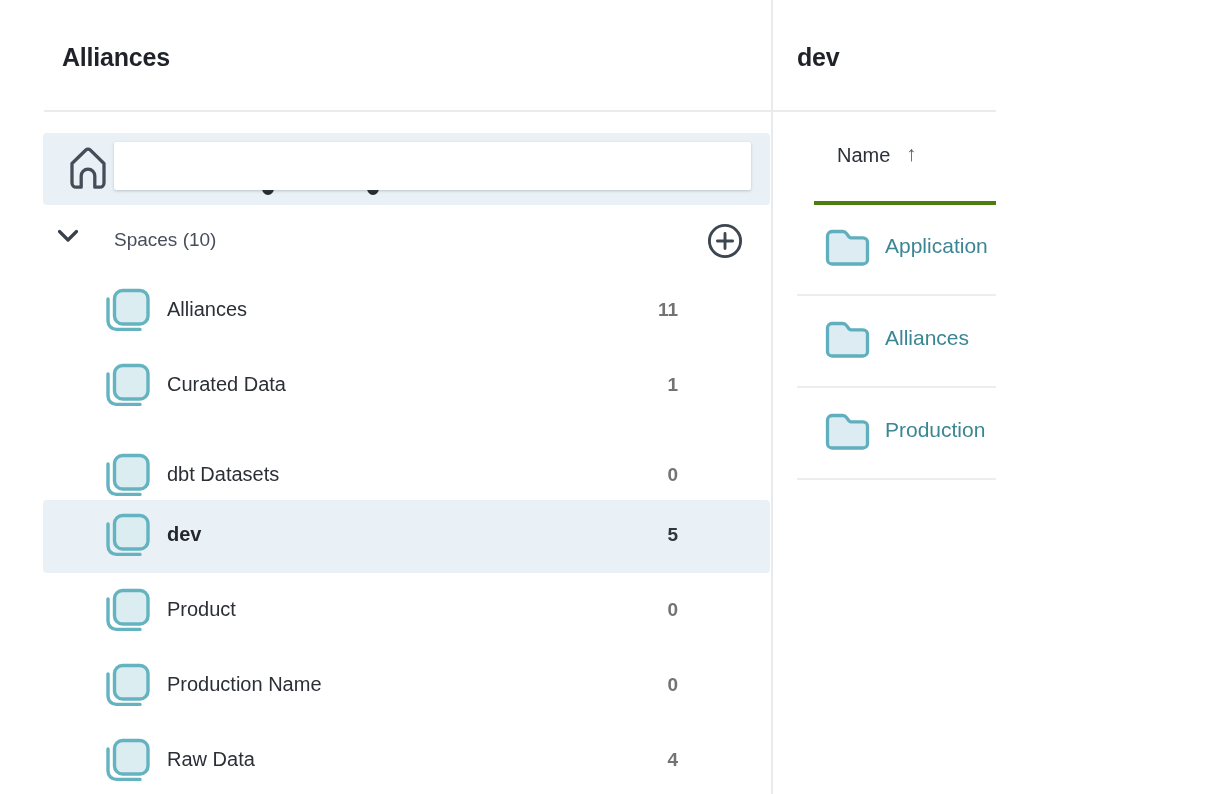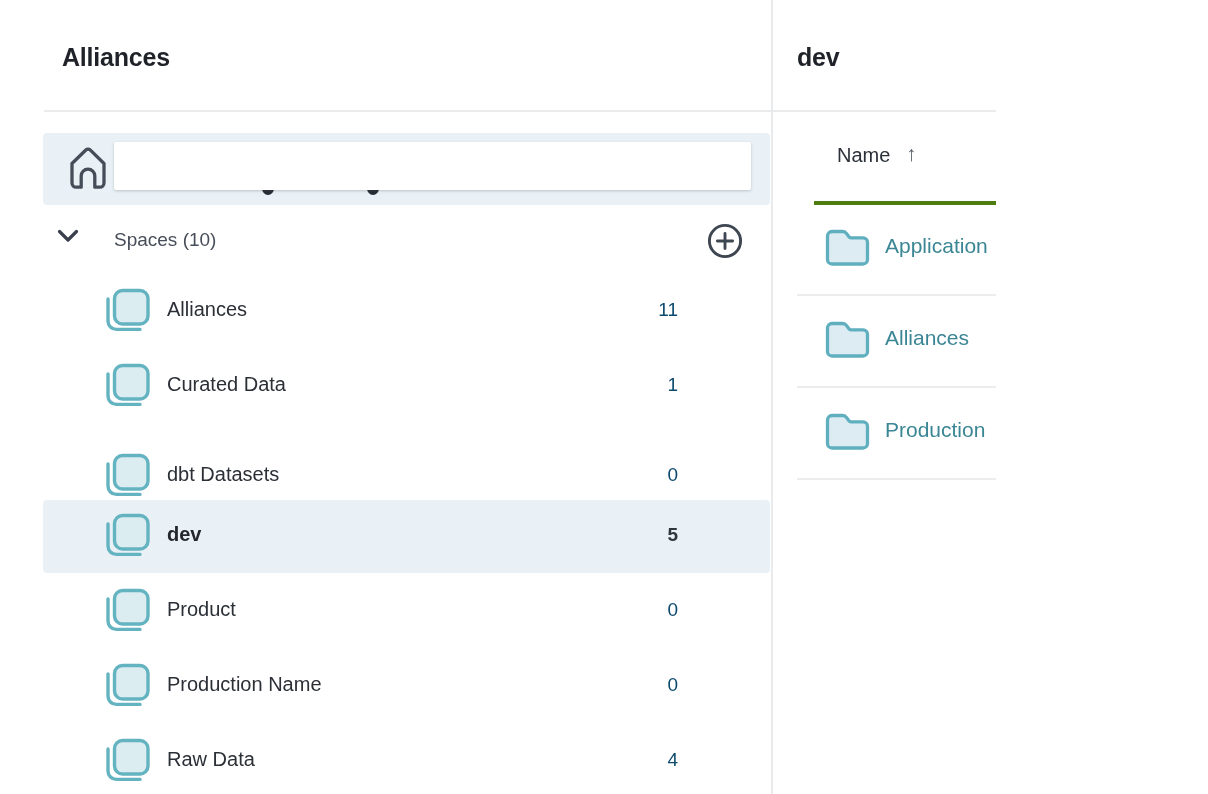--- a/index.html
+++ b/index.html
@@ -24,21 +24,21 @@
   .chevron-icon{position:absolute;left:57px;top:9px;width:22px;height:14px;}
   .section-label{position:absolute;left:106px;top:9px;font-size:19px;color:#474e59;margin-left:8px;}
   .add-btn{position:absolute;left:706px;top:2px;width:38px;height:38px;cursor:pointer;}
 
   .tree-row{position:absolute;left:43px;width:727px;height:73px;}
   .tree-row.selected{background:#e9f1f6;border-radius:4px;}
   .space-icon{position:absolute;left:61px;top:13px;width:46px;height:47px;}
   .tree-label{position:absolute;left:124px;top:23px;font-size:20px;color:#2b2f36;}
   .tree-row.selected .tree-label{font-weight:700;color:#23262c;}
   .tree-count{position:absolute;left:517px;top:24px;width:118px;text-align:right;
-    font-size:19px;color:#0c4a6e;}
+    font-size:19px;color:#737373;font-weight:bold;}
   .tree-row.selected .tree-count{font-weight:700;color:#31353c;}
 
   
   .table-header{position:absolute;left:814px;top:130px;width:411px;height:71px;
     border-bottom:4px solid #4d7c0f;}
   .name-header{position:absolute;left:23px;top:14px;font-size:20px;color:#2c3038;}
   .sort-arrow{position:absolute;left:92px;top:12px;font-size:21px;color:#596069;}
 
   .folder-row{position:absolute;left:797px;width:411px;height:92px;border-bottom:2px solid #ebedee;text-align:center;}
   .folder-icon{position:absolute;left:27px;top:26px;width:47px;height:40px;}

